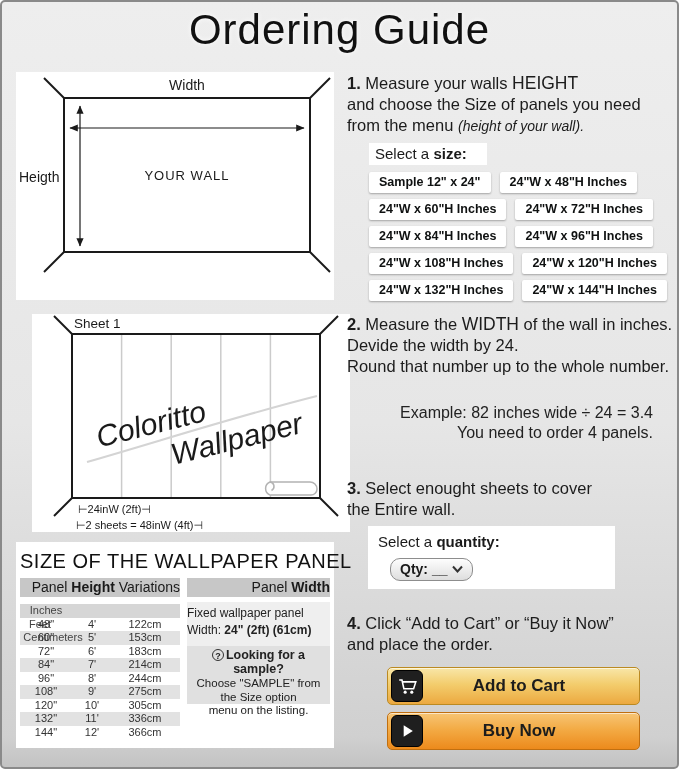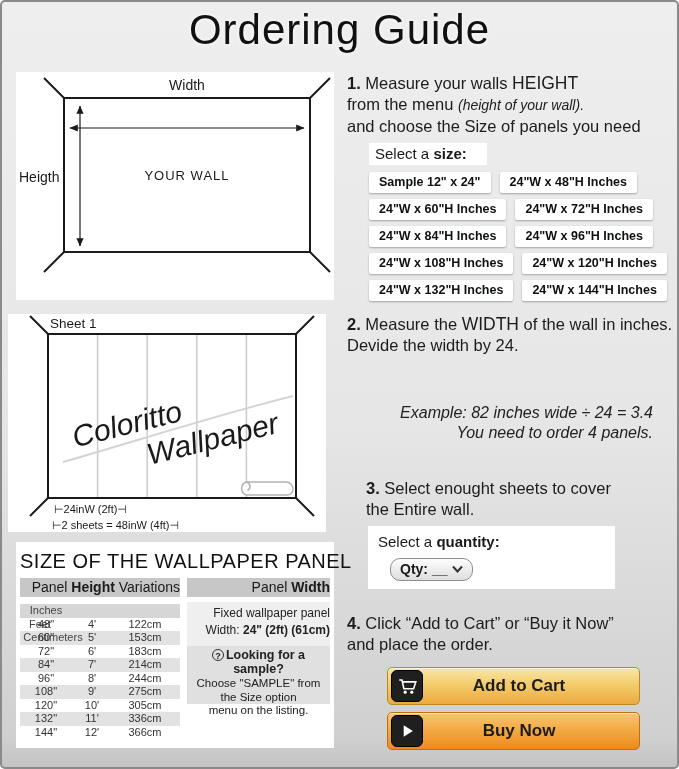--- a/index.html
+++ b/index.html
@@ -10,36 +10,36 @@
     background:linear-gradient(180deg,#eeeeee 0%,#e6e6e6 55%,#d0d0d0 96%,#c3c3c3 100%);
     border:2px solid #8a8a8a; border-radius:5px;
   }
   .title {
     position:absolute; top:4px; left:0; width:100%; text-align:center;
     font-size:42px; letter-spacing:1px; color:#111;
     text-shadow:0 0 5px rgba(255,255,255,.95);
   }
   .panel { position:absolute; background:#fff; }
   .wall-panel  { left:14px; top:70px;  width:318px; height:228px; }
-  .sheet-panel { left:6px; top:312px; width:318px; height:218px; }
+  .sheet-panel { left:30px; top:312px; width:318px; height:218px; }
   .info-panel  { left:14px; top:540px; width:318px; height:206px; padding:6px 4px; }
 
   svg text { font-family:"Liberation Sans", sans-serif; fill:#1a1a1a; }
 
   
   .step { position:absolute; font-size:16.5px; line-height:21px; color:#1c1c1c; white-space:nowrap; }
   .step b.num { font-weight:bold; }
   .caps { font-size:17.5px; }
   .small-italic { font-style:italic; font-size:14px; }
   .step1 { left:345px; top:71px; }
   .step2 { left:345px; top:312px; }
-  .step3 { left:364px; top:476px; }
+  .step3 { left:345px; top:476px; }
   .step4 { left:345px; top:611px; }
   .example { position:absolute; left:345px; top:401px; width:306px; text-align:right;
-             font-style:italic; font-size:16px; line-height:20px; color:#222; }
+             font-size:16px; line-height:20px; color:#222; }
 
   .select-size { position:absolute; left:367px; top:141px; background:#fff;
                  padding:2px 20px 3px 6px; font-size:15px; }
   .size-grid { position:absolute; left:367px; top:170px; width:308px; }
   .size-row { margin-bottom:6px; display:flex; }
   .size-btn {
     background:#fff; border-radius:2px; padding:3px 10px 4px;
     font-size:12.5px; font-weight:bold; color:#0f1111; margin-right:9px;
     box-shadow:0 1px 2px rgba(0,0,0,.3); cursor:pointer; white-space:nowrap;
   }
@@ -75,21 +75,21 @@
   .hdr-left  { left:4px; width:160px; }
   .hdr-right { left:171px; width:143px; }
   .ht-table { position:absolute; left:4px; top:62px; width:160px; font-size:11px; color:#333; }
   .ht-row { display:flex; height:13.5px; line-height:13.5px; }
   .ht-row.head { background:#d6d6d6; color:#444;flex-direction:column; }
   .ht-row.alt { background:#e2e2e2; }
   .ht-c1 { width:52px; text-align:center; }
   .ht-c2 { width:40px; text-align:center; }
   .ht-c3 { width:66px; text-align:center; }
   .fixed-box { position:absolute; left:171px; top:60px; width:143px; height:52px; background:#efefef;
-               text-align:right; font-size:12px; line-height:17px; padding-top:3px; color:#222; }
+               text-align:left; font-size:12px; line-height:17px; padding-top:3px; color:#222; }
   .sample-box { position:absolute; left:171px; top:104px; width:143px; height:58px; background:#e0e0e0;
                 text-align:center; font-size:11.5px; line-height:13.5px; padding-top:3px; color:#222; }
   .sample-box .head-line { font-weight:bold; font-size:12.5px; margin-bottom:1px; }
   .assist-box { position:absolute; left:165px; top:167px; width:152px; height:30px; background:#f1f1f1;
                 text-align:center; font-size:11.5px; line-height:14px; color:#222; }
   .circle-q {
     display:inline-block; width:12px; height:12px; border:1px solid #333; border-radius:50%;
     font-size:9px; font-weight:bold; line-height:12px; text-align:center; vertical-align:0px; margin-right:2px;
   }
 </style>
@@ -218,22 +218,22 @@
       <div class="head-line"><span class="circle-q">?</span><span>Looking for a sample?</span></div>
       <div>Choose "SAMPLE" from</div>
       <div>the Size option</div>
       <div>menu on the listing.</div>
     </div>
 
   </div>
 
   <div class="step step1">
     <div><b class="num">1.</b><span> Measure your walls </span><span class="caps">HEIGHT</span></div>
+    <div>and choose the Size of panels you need</div>
     <div><span>from the menu </span><span class="small-italic">(height of your wall).</span></div>
-    <div>and choose the Size of panels you need</div>
   </div>
 
   <div class="select-size"><span>Select a </span><b>size:</b></div>
 
   <div class="size-grid">
     <div class="size-row">
       <span class="size-btn">Sample 12" x 24"</span>
       <span class="size-btn">24"W x 48"H Inches</span>
     </div>
     <div class="size-row">
@@ -250,20 +250,21 @@
     </div>
     <div class="size-row">
       <span class="size-btn">24"W x 132"H Inches</span>
       <span class="size-btn">24"W x 144"H Inches</span>
     </div>
   </div>
 
   <div class="step step2">
     <div><b class="num">2.</b><span> Measure the </span><span class="caps">WIDTH</span><span> of the wall in inches.</span></div>
     <div>Devide the width by 24.</div>
+    <div>Round that number up to the whole number.</div>
   </div>
 
   <div class="example">
     <div>Example: 82 inches wide ÷ 24 = 3.4</div>
     <div>You need to order 4 panels.</div>
   </div>
 
   <div class="step step3">
     <div><b class="num">3.</b><span> Select enought sheets to cover</span></div>
     <div>the Entire wall.</div>

